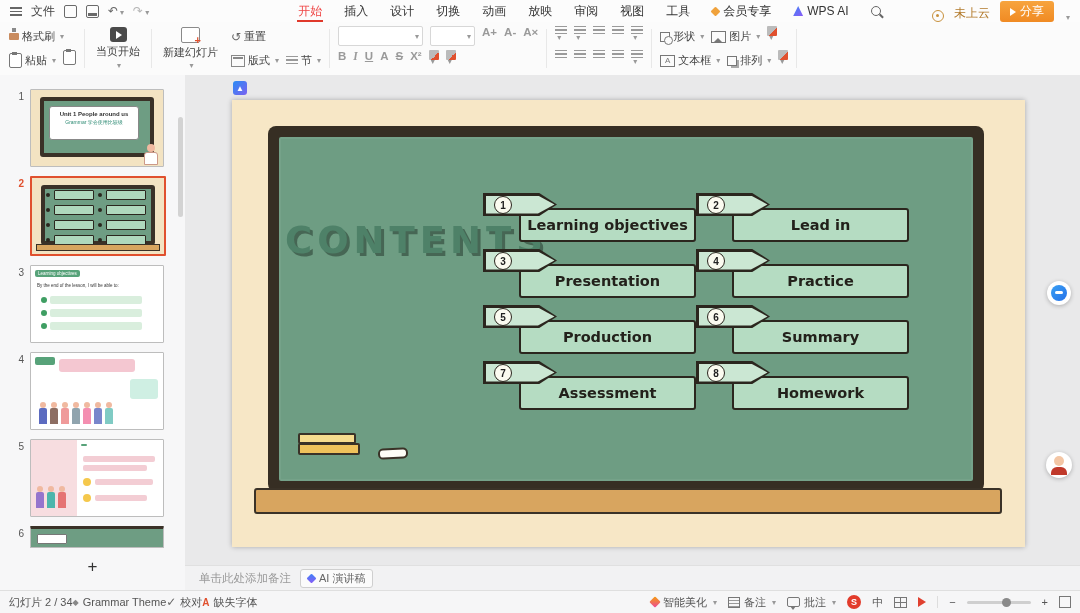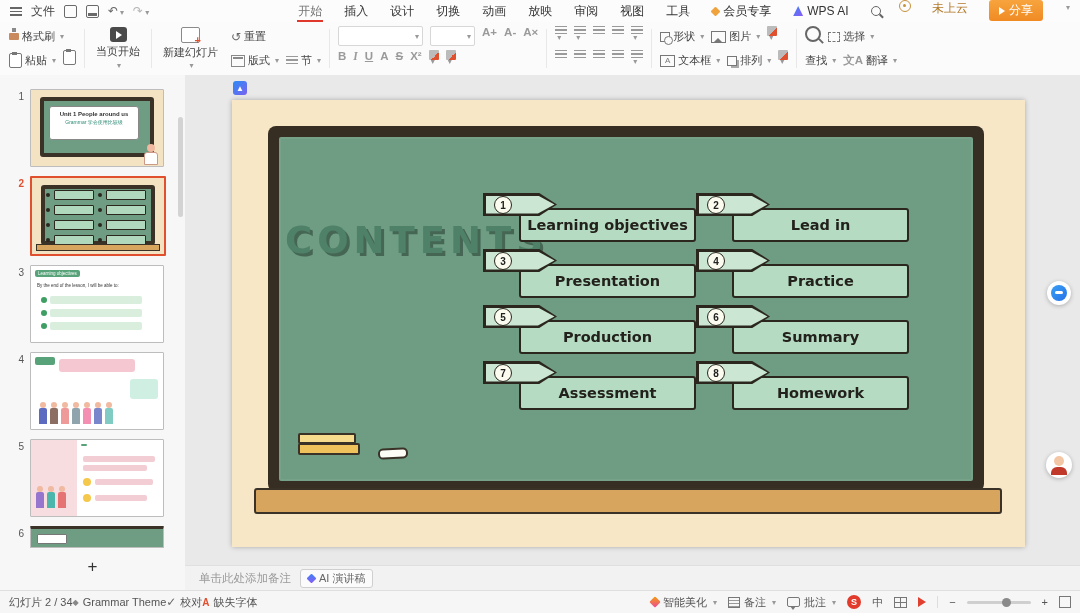--- a/index.html
+++ b/index.html
@@ -10,27 +10,27 @@
   .titlebar{position:absolute;top:0;left:0;right:0;height:22px;background:#FCFCFC;border-bottom:1px solid #E9E9E9;display:flex;align-items:stretch;font-size:12px;color:#444;}
   .tb-left{display:flex;align-items:center;gap:9px;padding-left:10px;}
   .menu-ico{width:12px;height:9px;background:repeating-linear-gradient(to bottom,#666 0 1.5px,transparent 1.5px 3.6px);}
   .ti{width:11px;height:11px;border:1.4px solid #6a6a6a;border-radius:2px;position:relative;}
   .ti.print::after{content:"";position:absolute;left:1px;right:1px;bottom:1px;height:3px;background:#6a6a6a;}
   .glyph{color:#666;font-size:12px;line-height:1;}
   .glyph.dim{color:#b5b5b5;}
   .dd::after{content:"▾";font-size:8px;color:#999;margin-left:2px;}
   .tabs{display:flex;align-items:stretch;gap:0;margin-left:138px;}
   .tab{display:flex;align-items:center;gap:4px;padding:0 11px;color:#333;cursor:default;position:relative;}
-  .tab.active{color:#737373;}
+  .tab.active{color:#ef4444;}
   .tab.active::after{content:"";position:absolute;left:10px;right:10px;bottom:0;height:2px;background:#E0392B;}
   .gem{width:7px;height:7px;transform:rotate(45deg);background:#F0A23C;border-radius:1px;}
   .ai-flag{width:10px;height:10px;background:linear-gradient(135deg,#3B82F6,#8B5CF6);clip-path:polygon(0 100%,50% 0,100% 100%);}
   .mag{display:inline-block;width:8px;height:8px;border:1.6px solid #666;border-radius:50%;position:relative;}
   .mag::after{content:"";position:absolute;width:5px;height:1.6px;background:#666;right:-4px;bottom:-2px;transform:rotate(45deg);}
-  .tb-right{margin-left:auto;display:flex;align-items:flex-start;gap:21px;padding-right:10px;}
+  .tb-right{margin-left:auto;display:flex;align-items:flex-end;gap:10px;padding-right:10px;}
   .cloud-dot{width:10px;height:10px;border:1.5px solid #C8913D;border-radius:50%;position:relative;}
   .cloud-dot::after{content:"";position:absolute;left:3px;top:3px;width:3px;height:3px;background:#C8913D;border-radius:50%;}
   .cloud-txt{color:#B27A2B;}
   .share-btn{display:flex;align-items:center;gap:4px;background:linear-gradient(#F7A43E,#F08A23);color:#fff;border-radius:3px;padding:2px 10px;font-size:12px;}
   .share-tri{width:0;height:0;border-left:6px solid #fff;border-top:4px solid transparent;border-bottom:4px solid transparent;}
 
   
   .ribbon{position:absolute;top:22px;left:0;right:0;height:53px;background:#FBFBFB;border-bottom:1px solid #E3E3E3;display:flex;align-items:stretch;padding:0 4px;overflow:hidden;}
   .vsep{width:1px;background:#E8E8E8;margin:7px 3px;}
   .rgroup{display:flex;flex-direction:column;justify-content:space-between;padding:4px 5px;}
@@ -328,38 +328,20 @@
             <span>文本框</span>
           </span>
         <span class="sbtn dd">
             <span class="arr-ico"></span>
             <span>排列</span>
           </span>
         <span class="pen-ico dd"></span>
       </div>
     </div>
     <div class="vsep"></div>
-    <div class="rgroup">
-      <div class="rrow">
-        <span class="bigmag"></span>
-        <span class="sbtn dd">
-            <span class="sel-ico"></span>
-            <span>选择</span>
-          </span>
-      </div>
-      <div class="rrow">
-        <span class="sbtn dd">
-            <span>查找</span>
-          </span>
-        <span class="sbtn dd">
-            <span class="fglyph">文A</span>
-            <span>翻译</span>
-          </span>
-      </div>
-    </div>
   </div>
 
   <aside class="sidebar">
     <div class="thumbs">
       <div class="trow">
         <span class="tnum">1</span>
         <div class="thumb tan">
           <div class="mini-board"></div>
           <div class="t1box">
             <div class="t1l1">Unit 1 People around us</div>

